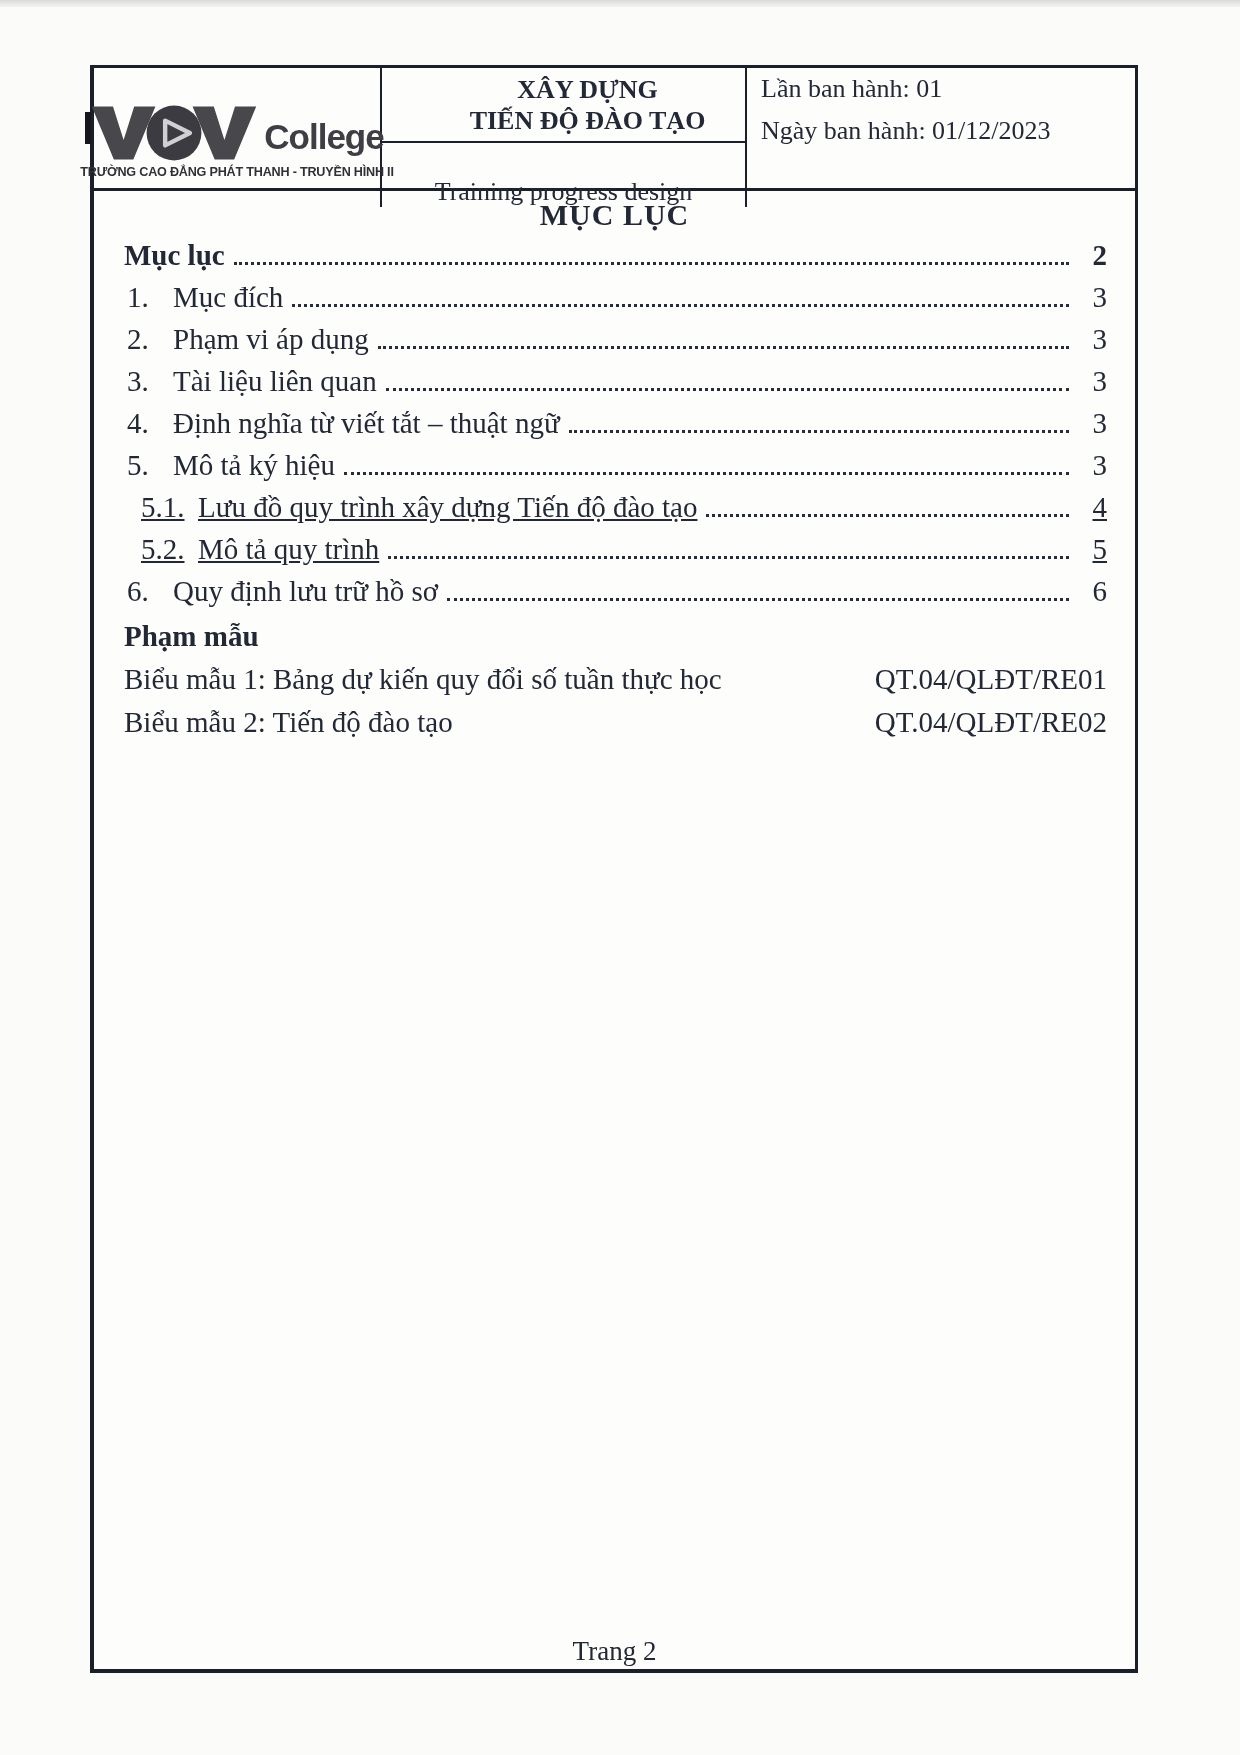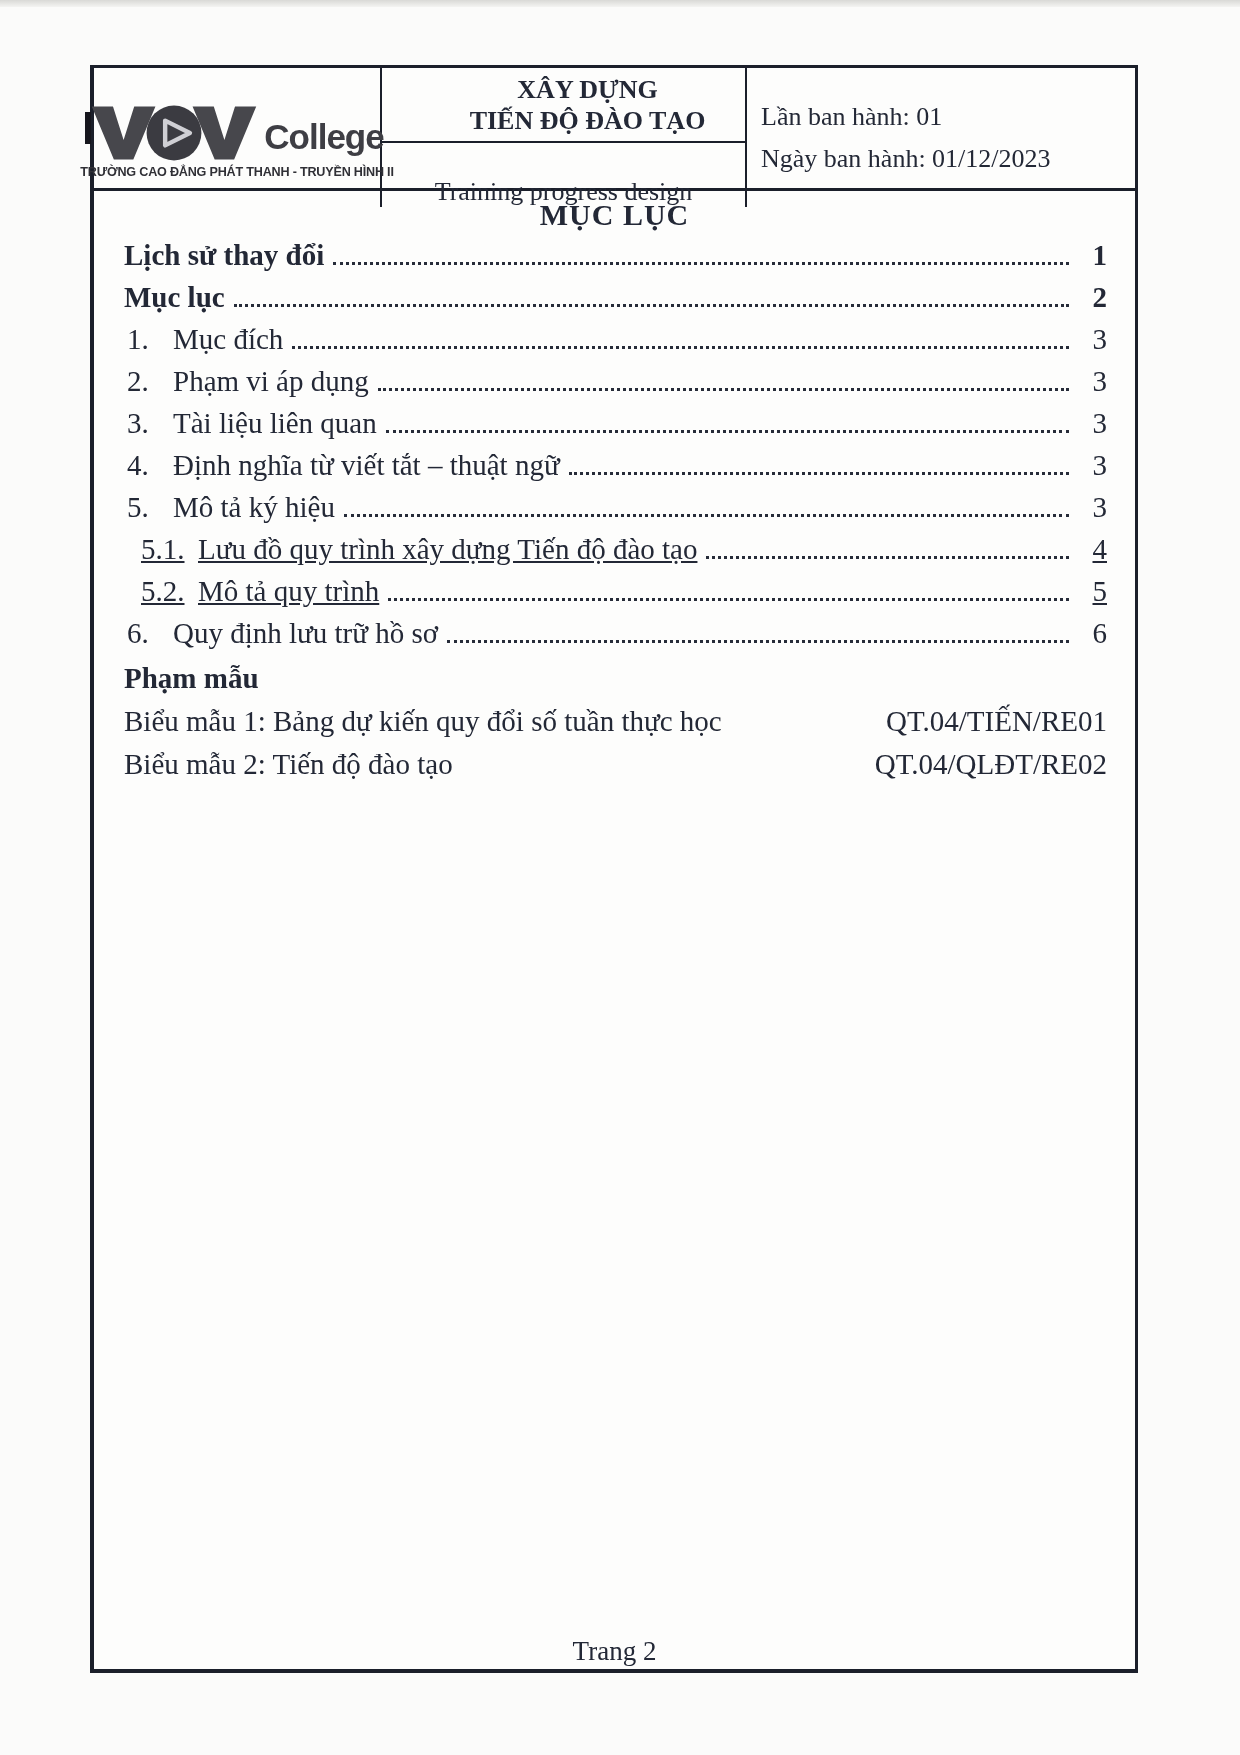--- a/index.html
+++ b/index.html
@@ -29,21 +29,21 @@
     border-right:2px solid #1b1f2a;padding-top:4px;}
   .logo-row{display:flex;align-items:center;}
   .college{font-family:"Liberation Sans",sans-serif;font-weight:bold;
     font-size:35px;color:#3e3e44;margin-left:6px;letter-spacing:-1px;transform:translateY(4px);}
   .tagline{font-family:"Liberation Sans",sans-serif;font-weight:bold;
     font-size:12.6px;letter-spacing:-0.2px;color:#303036;white-space:nowrap;}
   .cell-title{border-right:2px solid #1b1f2a;display:flex;flex-direction:column;}
   .title-top{height:73px;border-bottom:2px solid #1b1f2a;display:flex;flex-direction:column;
     align-items:center;justify-content:center;font-weight:bold;font-size:26px;line-height:31px;padding-left:48px;}
   .title-bottom{flex:1;display:flex;align-items:center;justify-content:center;font-size:26px;margin-top:34px;}
-  .cell-issue{padding:28px 0 0 14px;font-size:26px;line-height:42px;}
+  .cell-issue{padding:0 0 0 14px;font-size:26px;line-height:42px;}
   
   .toc-title{font-weight:bold;font-size:30px;text-align:center;margin-top:5px;height:38px;
     line-height:38px;letter-spacing:1px;}
   .toc{padding:0;}
   .toc-row{display:flex;align-items:center;height:42px;padding-left:33px;padding-right:28px;
     font-size:29px;}
   .toc-row.bold{font-weight:bold;padding-left:30px;}
   .toc-row.sub{padding-left:47px;text-decoration:underline;}
   .toc-num{width:46px;flex:0 0 auto;}
   .toc-row.sub .toc-num{width:57px;}
@@ -91,26 +91,20 @@
       <div>Lần ban hành: 01</div>
       <div>Ngày ban hành: 01/12/2023</div>
     </div>
   </div>
 
   <div class="toc-title">MỤC LỤC</div>
 
   <div class="toc" id="toc-list">
       <div class="toc-row bold">
 
-    <span class="toc-label">Lịch sử thay đổi</span>
-    <span class="leader"></span>
-    <span class="toc-page">1</span>
-  </div>
-      <div class="toc-row bold">
-
     <span class="toc-label">Mục lục</span>
     <span class="leader"></span>
     <span class="toc-page">2</span>
   </div>
       <div class="toc-row">
     <span class="toc-num">1.</span>
     <span class="toc-label">Mục đích</span>
     <span class="leader"></span>
     <span class="toc-page">3</span>
   </div>
@@ -155,21 +149,21 @@
     <span class="toc-label">Quy định lưu trữ hồ sơ</span>
     <span class="leader"></span>
     <span class="toc-page">6</span>
   </div>
     </div>
 
   <div class="forms-heading">Phạm mẫu</div>
   <div id="forms-list">
       <div class="form-row">
     <span class="form-label">Biểu mẫu 1: Bảng dự kiến quy đổi số tuần thực học</span>
-    <span class="form-code">QT.04/TIẾN/RE01</span>
+    <span class="form-code">QT.04/QLĐT/RE01</span>
   </div>
       <div class="form-row">
     <span class="form-label">Biểu mẫu 2: Tiến độ đào tạo</span>
     <span class="form-code">QT.04/QLĐT/RE02</span>
   </div>
     </div>
 
   <div class="footer">Trang 2</div>
 </div>
 

